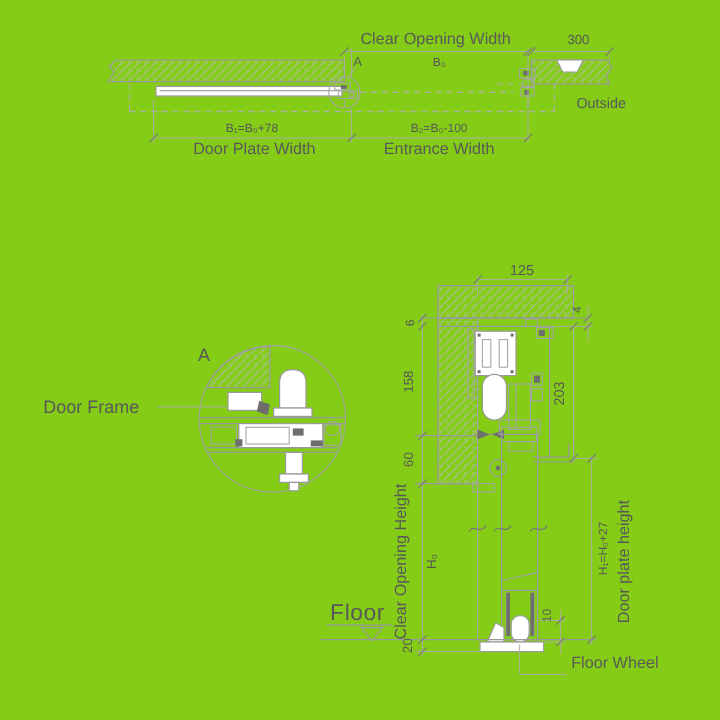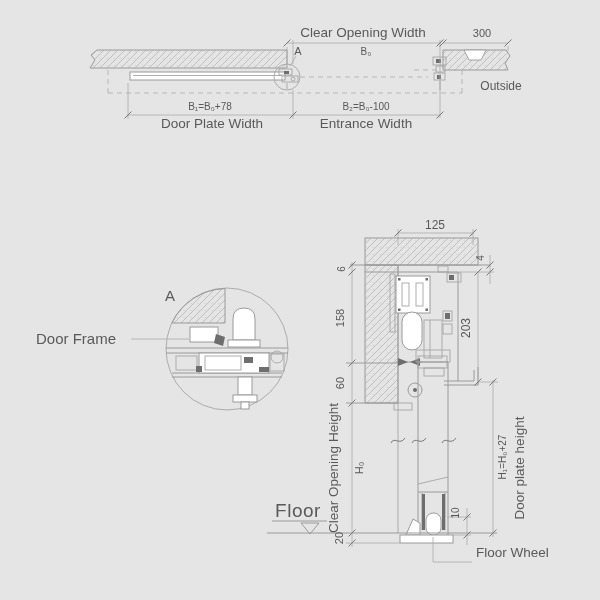--- a/index.html
+++ b/index.html
@@ -1,16 +1,16 @@
 <!DOCTYPE html>
 <html><head>
 <meta charset="utf-8">
 <style>
   html,body{margin:0;padding:0;background:#ffffff;}
-  .stage{position:relative;width:600px;height:600px;background:#e5e5e5;overflow:hidden;
+  .stage{position:relative;width:600px;height:600px;background:#84cc16;overflow:hidden;
          font-family:"Liberation Sans", sans-serif;}
   svg{display:block}
   .ln{stroke:#9a9a9a;stroke-width:1;fill:none;}
   .thin{stroke:#a5a5a5;stroke-width:0.9;fill:none;}
   .part{stroke:#9a9a9a;stroke-width:1;fill:#ffffff;}
   .dk{fill:#6e6e6e;stroke:none;}
   .dim{stroke:#ababab;stroke-width:0.8;fill:none;}
   .tick{stroke:#787878;stroke-width:1;fill:none;}
   .dashed{stroke:#b0b0b0;stroke-width:0.9;fill:none;stroke-dasharray:5 4;}
   .hatched{fill:url(#hatch);stroke:#9a9a9a;stroke-width:1;}

